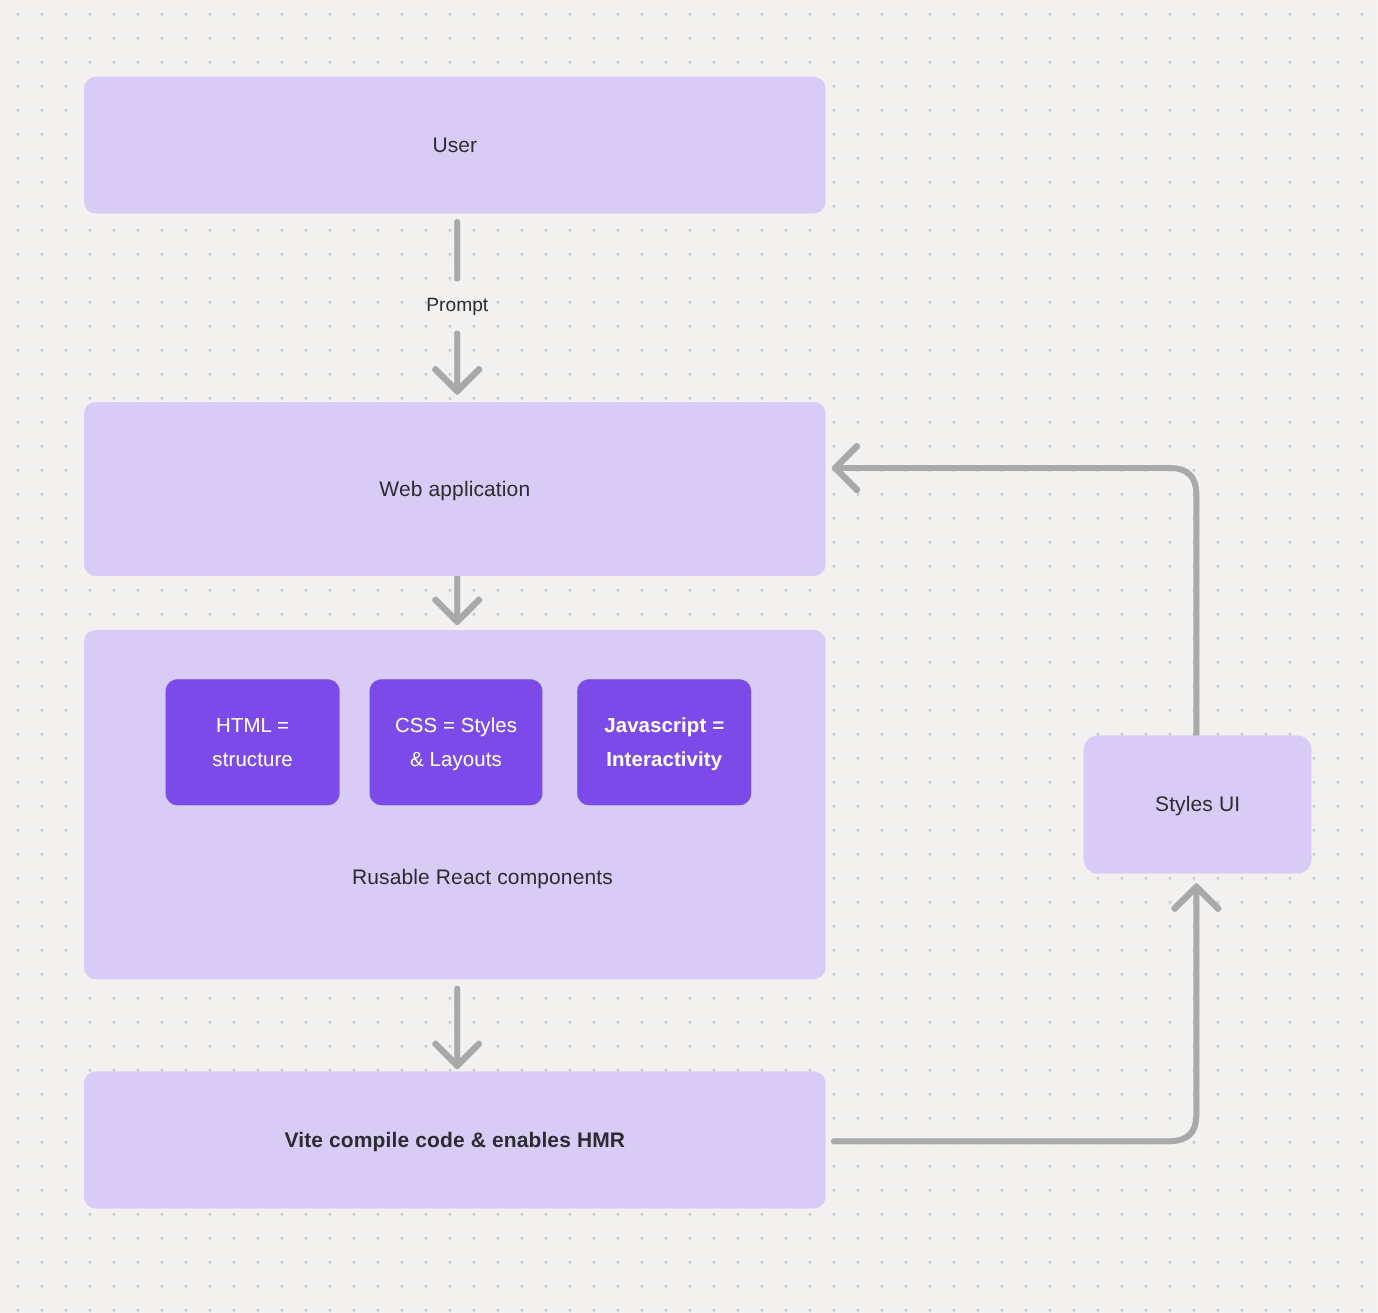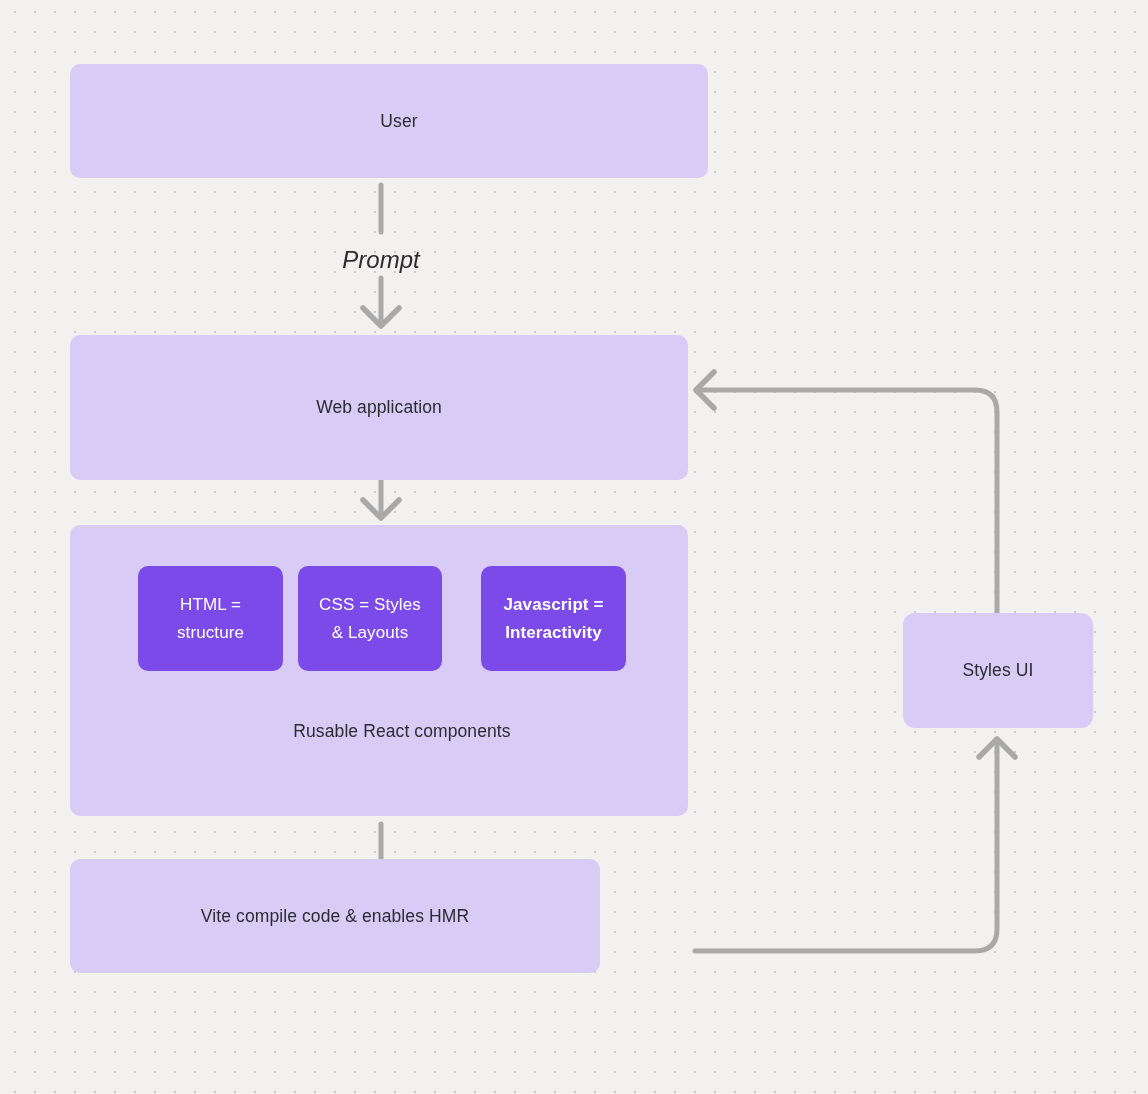--- a/index.html
+++ b/index.html
@@ -25,66 +25,65 @@
     position: absolute;
     background: #d8ccf6;
     border-radius: 10px;
     display: flex;
     align-items: center;
     justify-content: center;
     color: #2b2b30;
     font-size: 17.5px;
     letter-spacing: 0.1px;
   }
-  .node-user        { left: 70px;  top: 64px;  width: 618px; height: 114px; padding-left: 20px; }
+  .node-user        { left: 70px;  top: 64px;  width: 618px; height: 114px; }
   .node-web         { left: 70px;  top: 335px; width: 618px; height: 145px; }
   .node-group       { left: 70px;  top: 525px; width: 618px; height: 291px; display: block; }
-  .node-vite        { left: 70px;  top: 859px; width: 530px; height: 114px; }
+  .node-vite        { left: 70px;  top: 893px; width: 618px; height: 114px; font-weight: bold; }
   .node-render      { left: 903px; top: 613px; width: 190px; height: 115px; border-radius: 12px; }
 
   .sub-node {
     position: absolute;
     top: 41px;
     height: 105px;
     background: #7c4ae9;
     border-radius: 10px;
     display: flex;
     align-items: center;
     justify-content: center;
     text-align: center;
     color: #ffffff;
     font-size: 17px;
     line-height: 28px;
     padding: 0 14px;
     box-sizing: border-box;
   }
   .sub-html { left: 68px;  width: 145px; }
-  .sub-css  { left: 228px; width: 144px; }
+  .sub-css  { left: 238px; width: 144px; }
   .sub-js   { left: 411px; width: 145px; font-weight: bold; }
 
   .group-caption {
     position: absolute;
     left: 0;
     right: 0;
     top: 196px;
     text-align: center;
     color: #2b2b30;
     font-size: 17.5px;
     margin-left: 46px;
   }
 
   .edge-label {
     position: absolute;
     left: 381px;
     top: 246px;
     transform: translateX(-50%);
     color: #2b2b30;
-    font-size: 24px;
+    font-size: 16px;
     white-space: nowrap;
-    font-style: italic;
   }
 
   svg.arrows {
     position: absolute;
     left: 0;
     top: 0;
     pointer-events: none;
   }
   svg.arrows * {
     fill: none;

